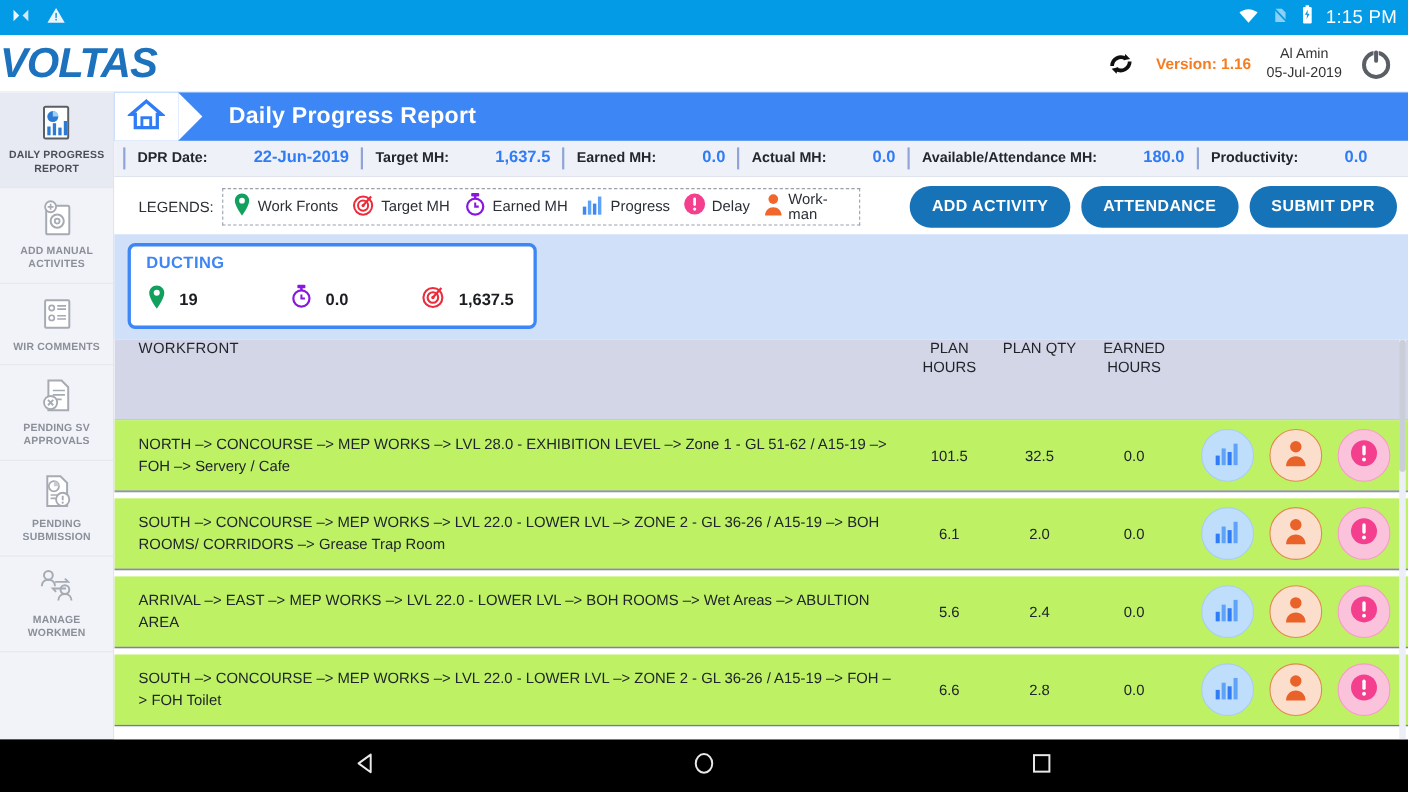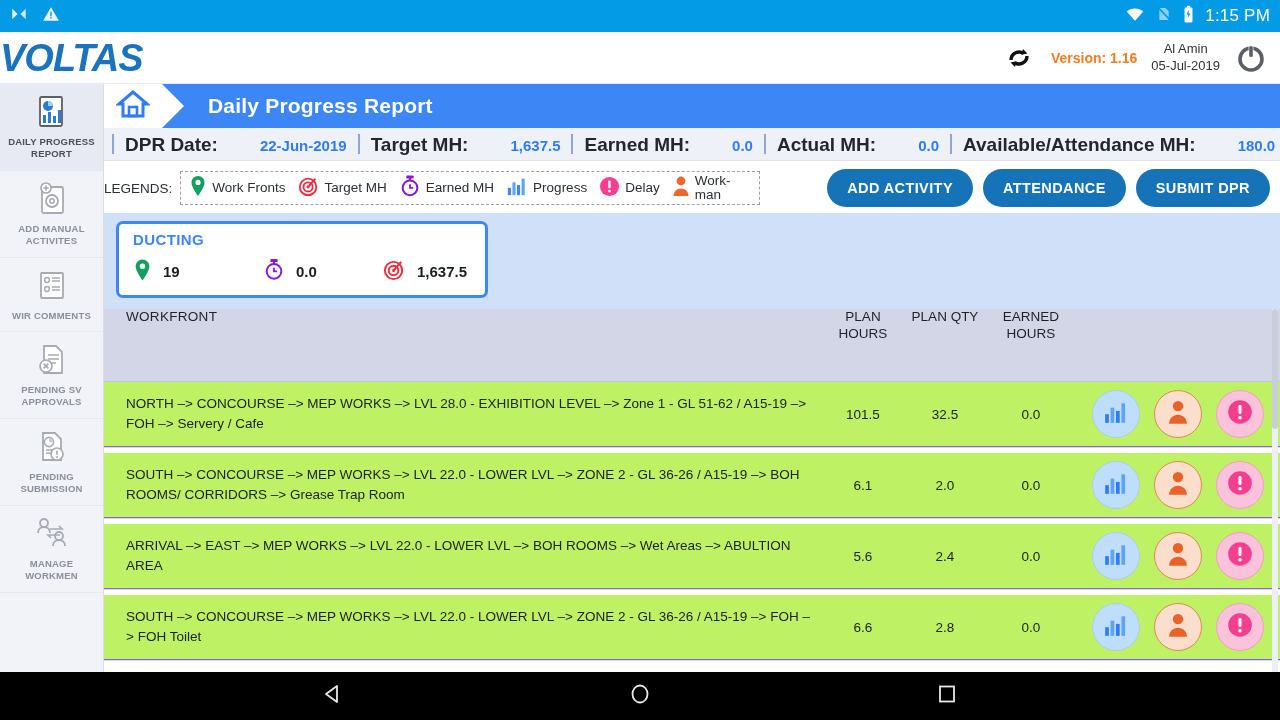--- a/index.html
+++ b/index.html
@@ -78,26 +78,26 @@
   
   .kpibar {
     height: 33px; display: flex; align-items: center; background: #eef1f7;
     flex: 0 0 33px; padding-left: 8px; border-bottom: 1px solid #dfe3ec;
   }
   .kpi {
     display: flex; align-items: baseline; gap: 4px; padding: 0 11px;
     border-left: 2px solid #90a4d8; height: 20px; white-space: nowrap;
   }
   .kpi:first-child { border-left: 2px solid #90a4d8; }
-  .kpi-label { font-size: 19px; font-weight: bold; color: #22262d; }
+  .kpi-label { font-size: 13px; font-weight: bold; color: #22262d; }
   .kpi-val { font-size: 15px; font-weight: bold; color: #2f7cf6; margin-left: 38px; }
 
   
   .legendrow {
-    display: flex; align-items: center; padding: 8px 10px 6px 0; gap: 8px;
+    display: flex; align-items: center; padding: 8px 10px 6px 22px; gap: 8px;
     background: #fff; flex: 0 0 46px;
   }
   .legends-label { font-size: 13.5px; color: #2b2f36; font-weight: 500; }
   .legend-box {
     border: 1px dashed #9aa0ab; display: flex; align-items: center;
     padding: 3px 8px; height: 34px; flex: 0 1 auto; overflow: hidden;
   }
   .legend-item { display: flex; align-items: center; gap: 5px; margin-right: 12px; }
   .legend-text { font-size: 13.5px; color: #2b2f36; line-height: 1.05; }
   .legend-text.wrap { width: 44px; white-space: normal; }

